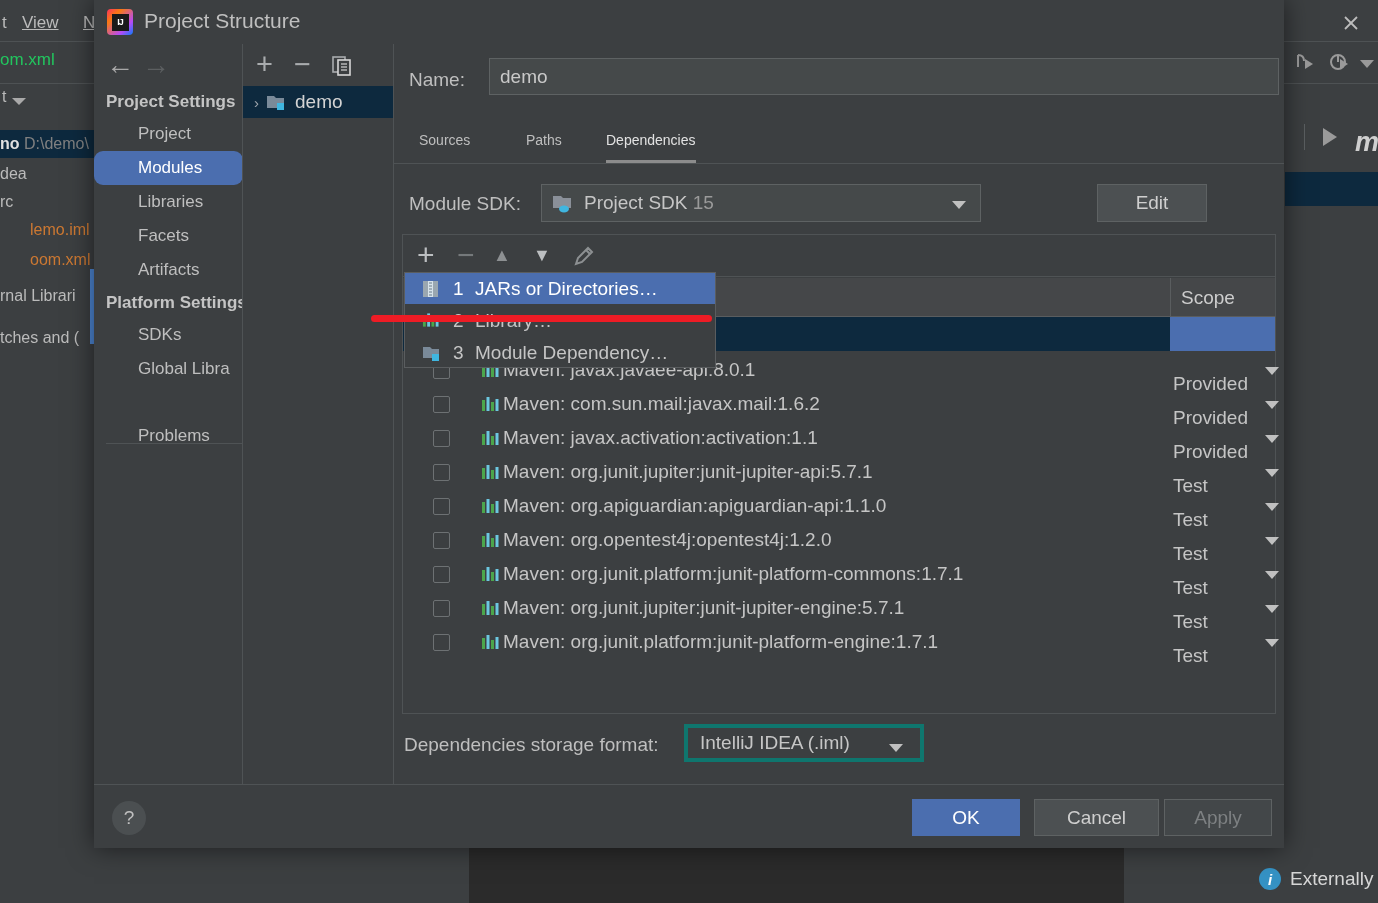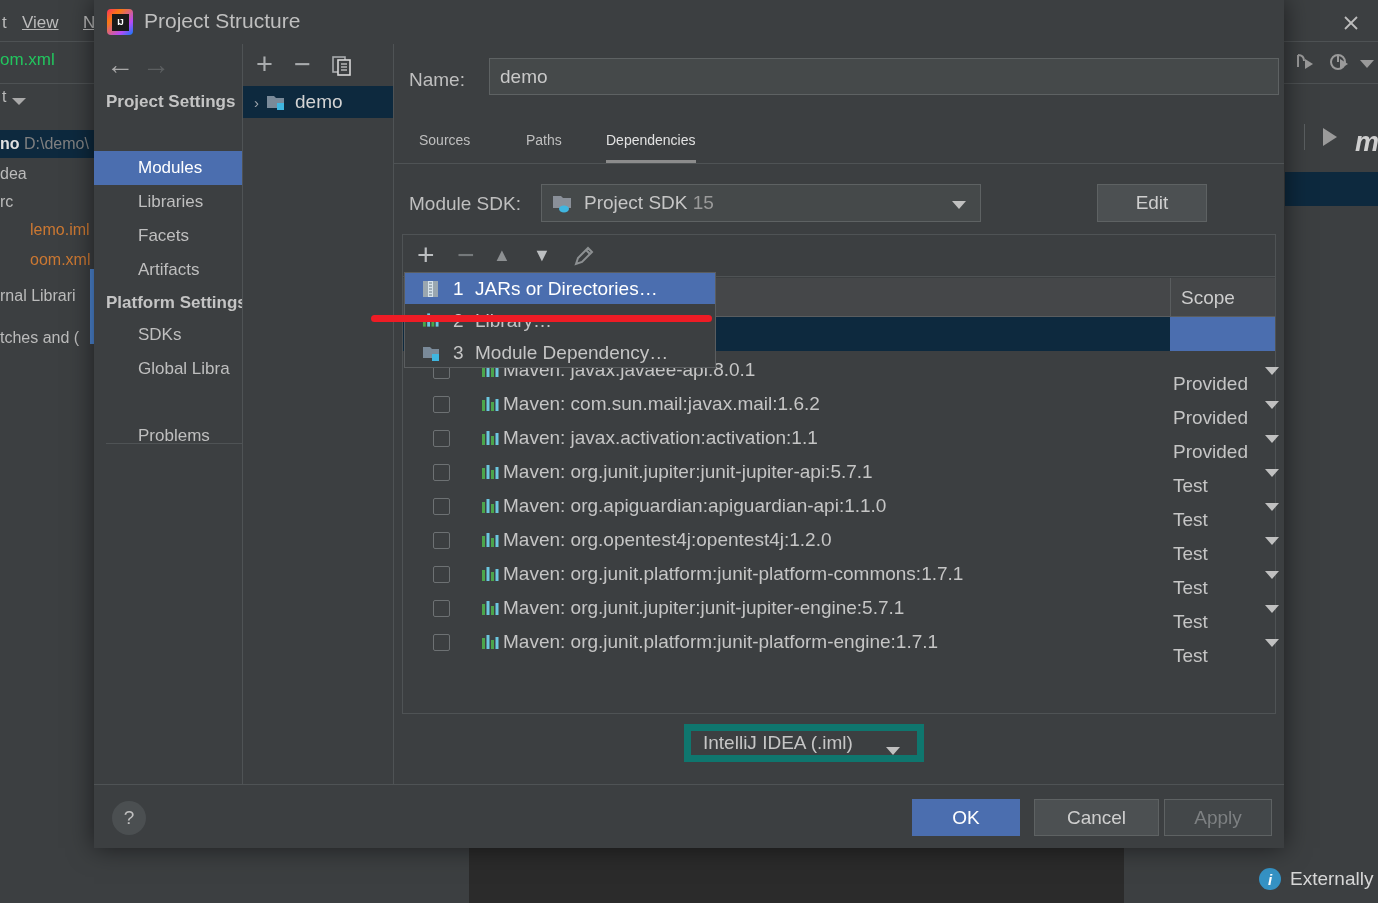--- a/index.html
+++ b/index.html
@@ -73,21 +73,21 @@
   
   .nav { position: absolute; left: 0; top: 44px; width: 149px; height: 740px; background: #3c3f41; }
   .nav-arrows { position: absolute; left: 0; top: 0; width: 149px; height: 42px; }
   .nav-arrow { position: absolute; top: 7px; font-size: 28px; line-height: 28px; }
   .nav-back { left: 12px; color: #a8a8a8; }
   .nav-fwd { left: 48px; color: #5c5f61; }
   .nav-group { position: absolute; left: 0; width: 149px; height: 31px; line-height: 31px;
                font-size: 17px; font-weight: bold; color: #c4c4c4; padding-left: 12px; white-space: nowrap; }
   .nav-item { position: absolute; left: 0; width: 149px; height: 34px; line-height: 34px;
               font-size: 17px; color: #bfbfbf; padding-left: 44px; white-space: nowrap; }
-  .nav-item.sel { background: #4b6eaf; color: #ffffff; }
+  .nav-item.sel { background: #4b6eaf; color: #ffffff; border-radius: 9px; }
   .nav-sep { position: absolute; left: 12px; width: 137px; height: 1px; background: #4f5355; top: 399px; }
 
   
   .mtree { position: absolute; left: 149px; top: 44px; width: 150px; height: 740px; background: #3c3f41; }
   .mtree-toolbar { position: absolute; left: 0; top: 0; width: 150px; height: 42px; }
   .mt-ic { position: absolute; top: 6px; color: #a9acae; }
   .mtree-row { position: absolute; left: 0; top: 42px; width: 150px; height: 32px; background: #0d293e;
                display: flex; align-items: center; gap: 7px; padding-left: 11px; }
   .mtree-row .chev { color: #a0a7ad; font-size: 15px; }
   .mtree-label { color: #d4d4d4; font-size: 19px; }
@@ -144,21 +144,21 @@
   .dep-icon { position: absolute; left: 78px; }
   .dep-name { position: absolute; left: 100px; font-size: 19px; color: #c5c5c5; white-space: nowrap; }
   .dep-scope { position: absolute; left: 770px; font-size: 19px; color: #c5c5c5; margin-top: 28px; }
   .dep-scope-arrow { position: absolute; width: 0; height: 0;
                      border-left: 7px solid transparent; border-right: 7px solid transparent; border-top: 8px solid #c0c0c0; }
 
   
   .storage-row { position: absolute; left: 10px; top: 680px; width: 870px; height: 40px; }
   .storage-label { position: absolute; left: 0; top: 10px; font-size: 19px; color: #bfbfbf; }
   .storage-combo { position: absolute; left: 280px; top: 0; width: 240px; height: 38px;
-                   background: #3c3f41; border: 7px solid #0f766e; display: flex; align-items: center; padding-left: 12px; }
+                   background: #3c3f41; border: 4px solid #0f766e; display: flex; align-items: center; padding-left: 12px; }
   .storage-text { font-size: 19px; color: #c6c6c6; }
   .storage-arrow { position: absolute; right: 17px; top: 16px; width: 0; height: 0;
                    border-left: 7px solid transparent; border-right: 7px solid transparent; border-top: 8px solid #c0c0c0; }
 
   
   .dlg-footer { position: absolute; left: 0; top: 784px; width: 1190px; height: 64px;
                 background: #3c3f41; border-top: 1px solid #4f5355; }
   .help-btn { position: absolute; left: 18px; top: 16px; width: 34px; height: 34px; border-radius: 50%;
               background: #4b4f51; color: #c0c0c0; font-size: 19px;
               display: flex; align-items: center; justify-content: center; }
@@ -265,20 +265,21 @@
       </div>
     </div>
 
     <div class="nav">
       <div class="nav-arrows">
         <span class="nav-arrow nav-back">←</span>
         <span class="nav-arrow nav-fwd">→</span>
       </div>
 
       <div class="nav-group" style="top:42px;">Project Settings</div>
+      <div class="nav-item" style="top:73px;">Project</div>
       <div class="nav-item sel" style="top:107px;">Modules</div>
       <div class="nav-item" style="top:141px;">Libraries</div>
       <div class="nav-item" style="top:175px;">Facets</div>
       <div class="nav-item" style="top:209px;">Artifacts</div>
 
       <div class="nav-group" style="top:243px;">Platform Settings</div>
       <div class="nav-item" style="top:274px;">SDKs</div>
       <div class="nav-item" style="top:308px;">Global Libra</div>
 
       <div class="nav-sep"></div>
@@ -482,20 +483,21 @@
             </svg>
             <span class="dep-name">Maven: org.junit.platform:junit-platform-engine:1.7.1</span>
             <span class="dep-scope">Test</span>
             <span class="dep-scope-arrow" style="left:862px; top:14px;"></span>
           </div>
 
         </div>
       </div>
 
       <div class="storage-row">
+        <span class="storage-label">Dependencies storage format:</span>
         <div class="storage-combo">
           <span class="storage-text">IntelliJ IDEA (.iml)</span>
           <span class="storage-arrow"></span>
         </div>
       </div>
 
     </div>
 
     <div class="dlg-footer">
       <div class="help-btn">?</div>

